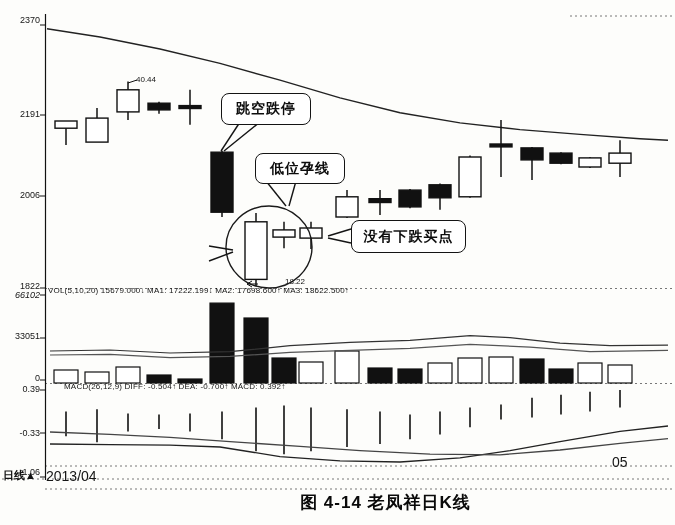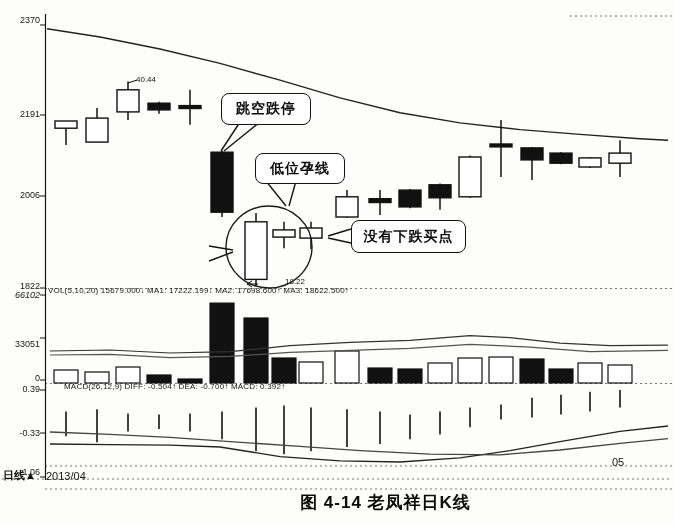--- a/index.html
+++ b/index.html
@@ -5,21 +5,21 @@
   html,body{margin:0;padding:0;background:#ffffff;}
   .page{position:relative;width:675px;height:525px;background:#fdfdfb;
         font-family:"Liberation Sans","DejaVu Sans",sans-serif;overflow:hidden;color:#111;}
   svg.canvas{position:absolute;left:0;top:0;z-index:1;}
   .hdr{position:absolute;font-size:8px;line-height:10px;white-space:nowrap;letter-spacing:.2px;z-index:2;color:#151515;}
   .axl{position:absolute;width:40px;text-align:right;font-size:9px;line-height:9px;z-index:2;color:#151515;}
   .callout{position:absolute;background:#fff;border:1.6px solid #141414;border-radius:8px;
            display:flex;align-items:center;justify-content:center;font-weight:bold;
            font-size:14px;letter-spacing:1px;z-index:3;color:#0d0d0d;}
   .mk{position:absolute;font-size:8px;line-height:8px;z-index:2;color:#151515;}
-  .foot{position:absolute;font-size:11px;line-height:10px;z-index:2;color:#151515;}
+  .foot{position:absolute;font-size:14px;line-height:10px;z-index:2;color:#151515;}
   .period{position:absolute;left:3px;top:468px;font-size:11px;font-weight:bold;z-index:2;}
   .caption{position:absolute;left:0;top:491px;width:675px;text-align:center;
            font-size:17px;font-weight:bold;letter-spacing:1px;z-index:2;color:#0a0a0a;margin-left:48px;}
 </style>
 </head>
 <body>
 
 <div class="page">
 
   <svg class="canvas" id="chart-svg" width="675" height="525" viewBox="0 0 675 525">
@@ -136,21 +136,21 @@
 
   <div class="hdr" style="left:48px;top:286px;">VOL(5,10,20) 15679.000↓  MA1: 17222.199↓  MA2: 17698.600↑  MA3: 18622.500↑</div>
   <div class="hdr" style="left:48px;top:382px;padding-left:16px;">MACD(26,12,9)  DIFF: -0.504↑  DEA: -0.700↑  MACD: 0.392↑</div>
 
   <div class="axl" style="left:0;top:16px;">2370</div>
   <div class="axl" style="left:0;top:110px;">2191</div>
   <div class="axl" style="left:0;top:191px;">2006</div>
   <div class="axl" style="left:0;top:282px;">1822</div>
 
   <div class="axl" style="left:0;top:291px;font-style:italic;">66102</div>
-  <div class="axl" style="left:0;top:332px;margin-top:8px;">33051</div>
+  <div class="axl" style="left:0;top:332px;">33051</div>
   <div class="axl" style="left:0;top:374px;">0</div>
 
   <div class="axl" style="left:0;top:385px;">0.39</div>
   <div class="axl" style="left:0;top:429px;">-0.33</div>
   <div class="axl" style="left:0;top:468px;">-1.06</div>
 
   <div class="callout" style="left:221px;top:93px;width:88px;height:30px;">跳空跌停</div>
   <div class="callout" style="left:255px;top:153px;width:88px;height:29px;">低位孕线</div>
   <div class="callout" style="left:351px;top:220px;width:113px;height:31px;">没有下跌买点</div>
 

